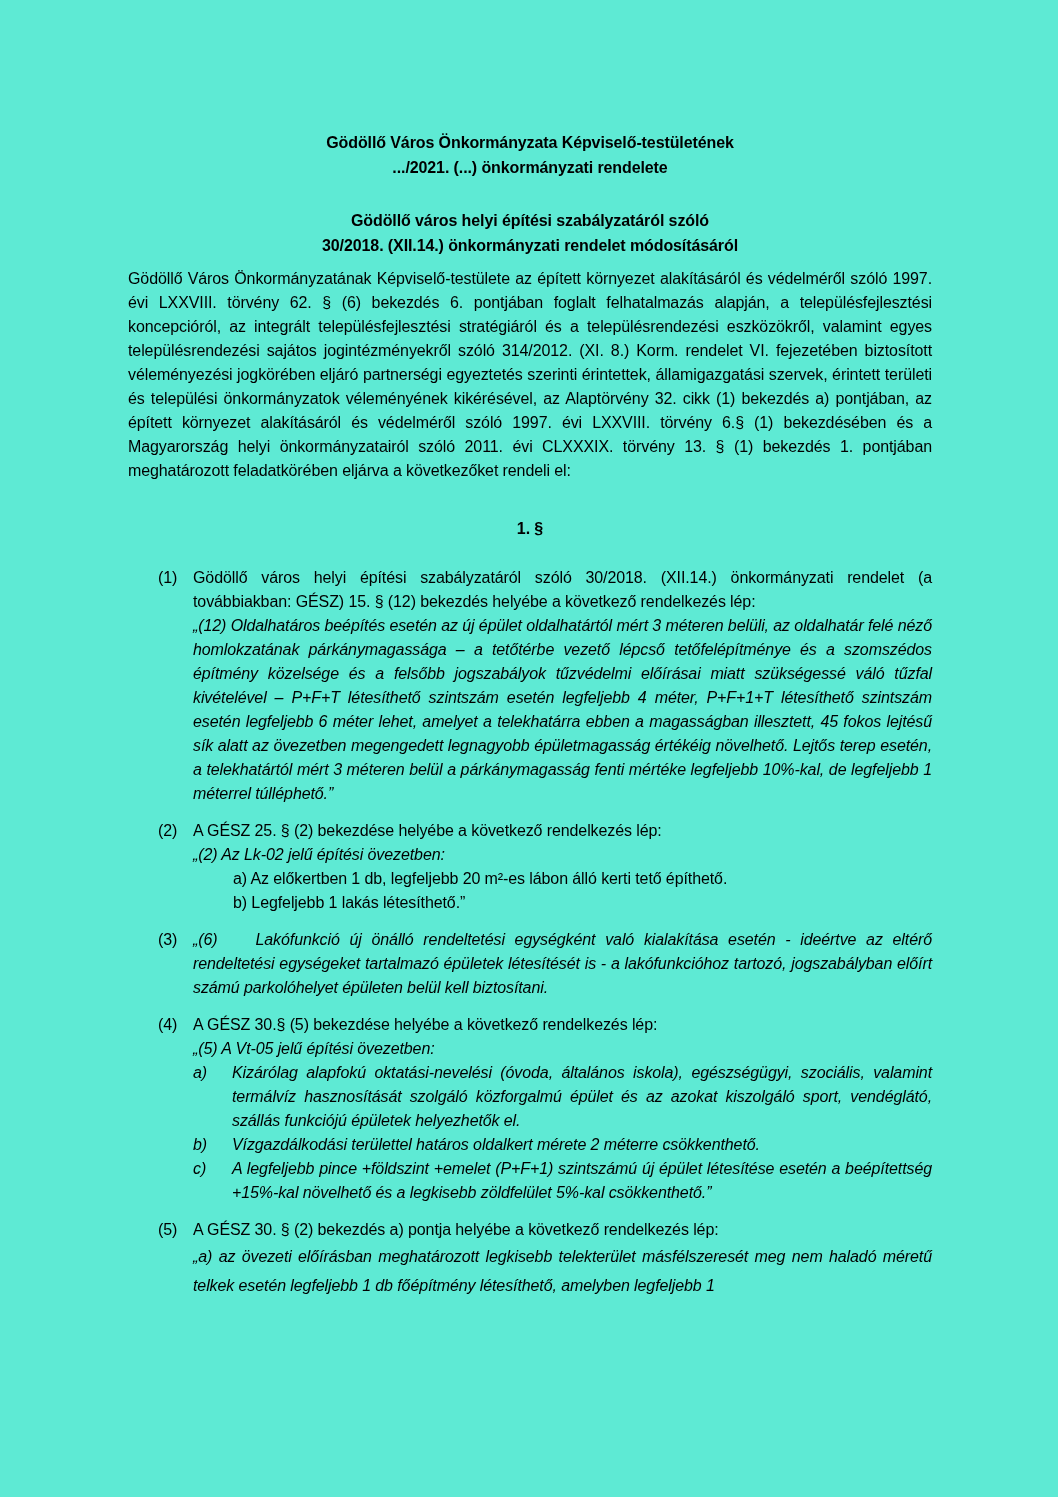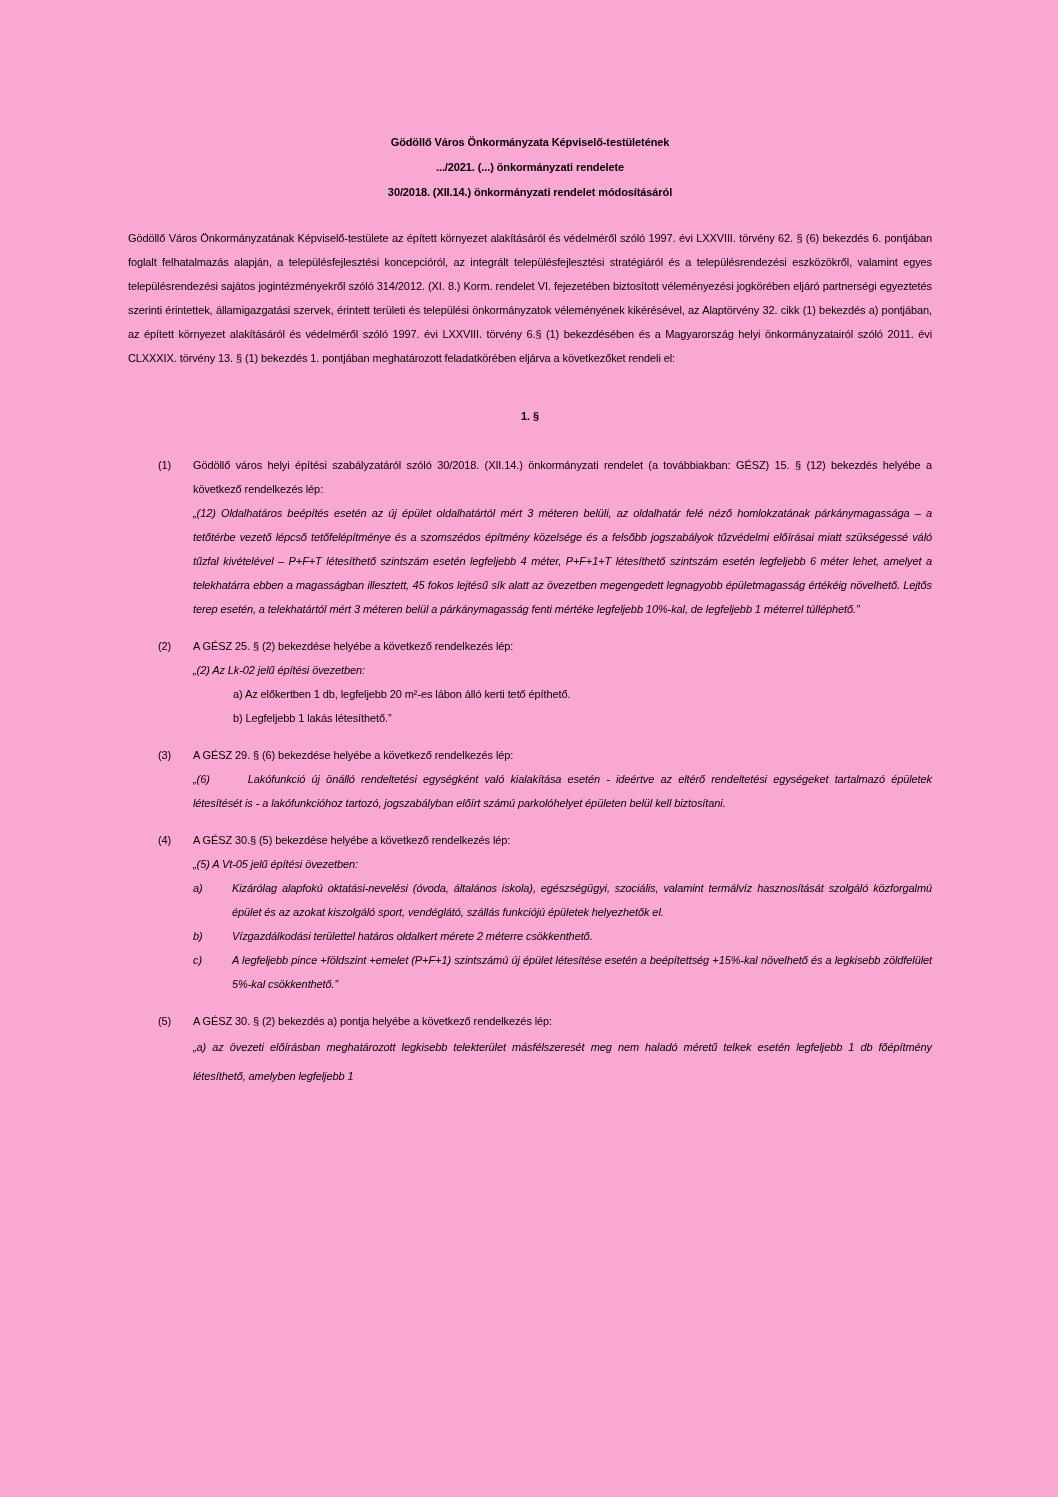--- a/index.html
+++ b/index.html
@@ -1,33 +1,33 @@
 <!DOCTYPE html>
 <html lang="hu"><head>
 <meta charset="utf-8">
 <style>
   html, body { margin: 0; padding: 0; background: #ffffff; }
   .page {
     position: relative;
     width: 1058px;
     height: 1497px;
     box-sizing: border-box;
-    background: #f9a8d4;
+    background: #5eead4;
     color: #000000;
     font-family: "Liberation Sans", sans-serif;
-    font-size: 11px;
+    font-size: 16px;
     line-height: 24px;
     padding: 130px 126px 0 128px;
     overflow: hidden;
     letter-spacing: -0.1px;
   }
   .doc-header { font-weight: bold; text-align: center; line-height: 25px; }
   .title-group-2 { margin-top: 28px; }
   .preamble {
-    margin-top: 21px;
+    margin-top: 9px;
     text-align: justify;
     text-justify: inter-word;
   }
   .section-heading {
     margin-top: 34px;
     text-align: center;
     font-weight: bold;
   }
   .items { margin-top: 25px; }
   .item { position: relative; padding-left: 65px; margin-top: 13px; }
@@ -44,20 +44,21 @@
   .bold-run { font-weight: normal; }
 </style>
 </head>
 <body>
 
 <div class="page">
 
   <div class="doc-header">
     <div>Gödöllő Város Önkormányzata Képviselő-testületének</div>
     <div>.../2021. (...) önkormányzati rendelete</div>
+    <div class="title-group-2">Gödöllő város helyi építési szabályzatáról szóló</div>
     <div>30/2018. (XII.14.) önkormányzati rendelet módosításáról</div>
   </div>
 
   <p class="preamble">Gödöllő Város Önkormányzatának Képviselő-testülete az épített környezet alakításáról és védelméről szóló 1997. évi LXXVIII. törvény 62. § (6) bekezdés 6. pontjában foglalt felhatalmazás alapján, a településfejlesztési koncepcióról, az integrált településfejlesztési stratégiáról és a településrendezési eszközökről, valamint egyes településrendezési sajátos jogintézményekről szóló 314/2012. (XI. 8.) Korm. rendelet VI. fejezetében biztosított véleményezési jogkörében eljáró partnerségi egyeztetés szerinti érintettek, államigazgatási szervek, érintett területi és települési önkormányzatok véleményének kikérésével, az Alaptörvény 32. cikk (1) bekezdés a) pontjában, az épített környezet alakításáról és védelméről szóló 1997. évi LXXVIII. törvény 6.§ (1) bekezdésében és a Magyarország helyi önkormányzatairól szóló 2011. évi CLXXXIX. törvény 13. § (1) bekezdés 1. pontjában meghatározott feladatkörében eljárva a következőket rendeli el:</p>
 
   <div class="section-heading">1. §</div>
 
   <div class="items">
 
     <div class="item">
@@ -69,21 +70,20 @@
     <div class="item">
       <span class="item-number">(2)</span>
       <div class="item-intro">A GÉSZ 25. § (2) bekezdése helyébe a következő rendelkezés lép:</div>
       <div class="quote-intro">„(2) Az Lk-02 jelű építési övezetben:</div>
       <div class="plain-sub">a) Az előkertben 1 db, legfeljebb 20 m²-es lábon álló kerti tető építhető.</div>
       <div class="plain-sub">b) Legfeljebb 1 lakás létesíthető.”</div>
     </div>
 
     <div class="item">
       <span class="item-number">(3)</span>
-      <div class="item-intro">A GÉSZ 29. § (6) bekezdése helyébe a következő rendelkezés lép:</div>
       <div class="quote"><span>„(6)</span><span class="tab-spacer"></span><span>Lakófunkció új önálló rendeltetési egységként való kialakítása esetén - ideértve az eltérő rendeltetési egységeket tartalmazó épületek létesítését is - a lakófunkcióhoz tartozó, jogszabályban előírt számú parkolóhelyet épületen belül kell biztosítani.</span></div>
     </div>
 
     <div class="item">
       <span class="item-number">(4)</span>
       <div class="item-intro">A GÉSZ 30.§ (5) bekezdése helyébe a következő rendelkezés lép:</div>
       <div class="quote-intro">„(5) A Vt-05 jelű építési övezetben:</div>
       <div class="lettered-sub">
         <span class="letter">a)</span>
         <span>Kizárólag alapfokú oktatási-nevelési (óvoda, általános iskola), egészségügyi, szociális, valamint termálvíz hasznosítását szolgáló közforgalmú épület és az azokat kiszolgáló sport, vendéglátó, szállás funkciójú épületek helyezhetők el.</span>

